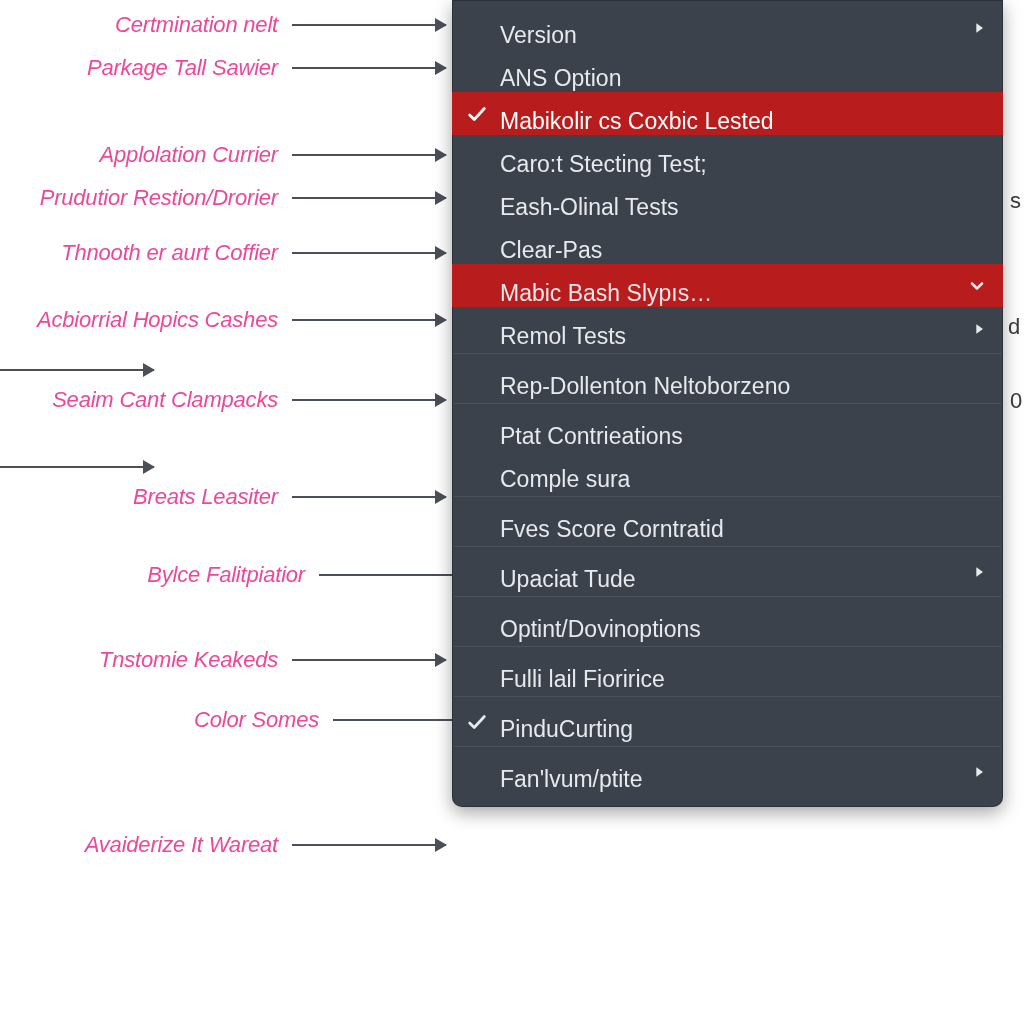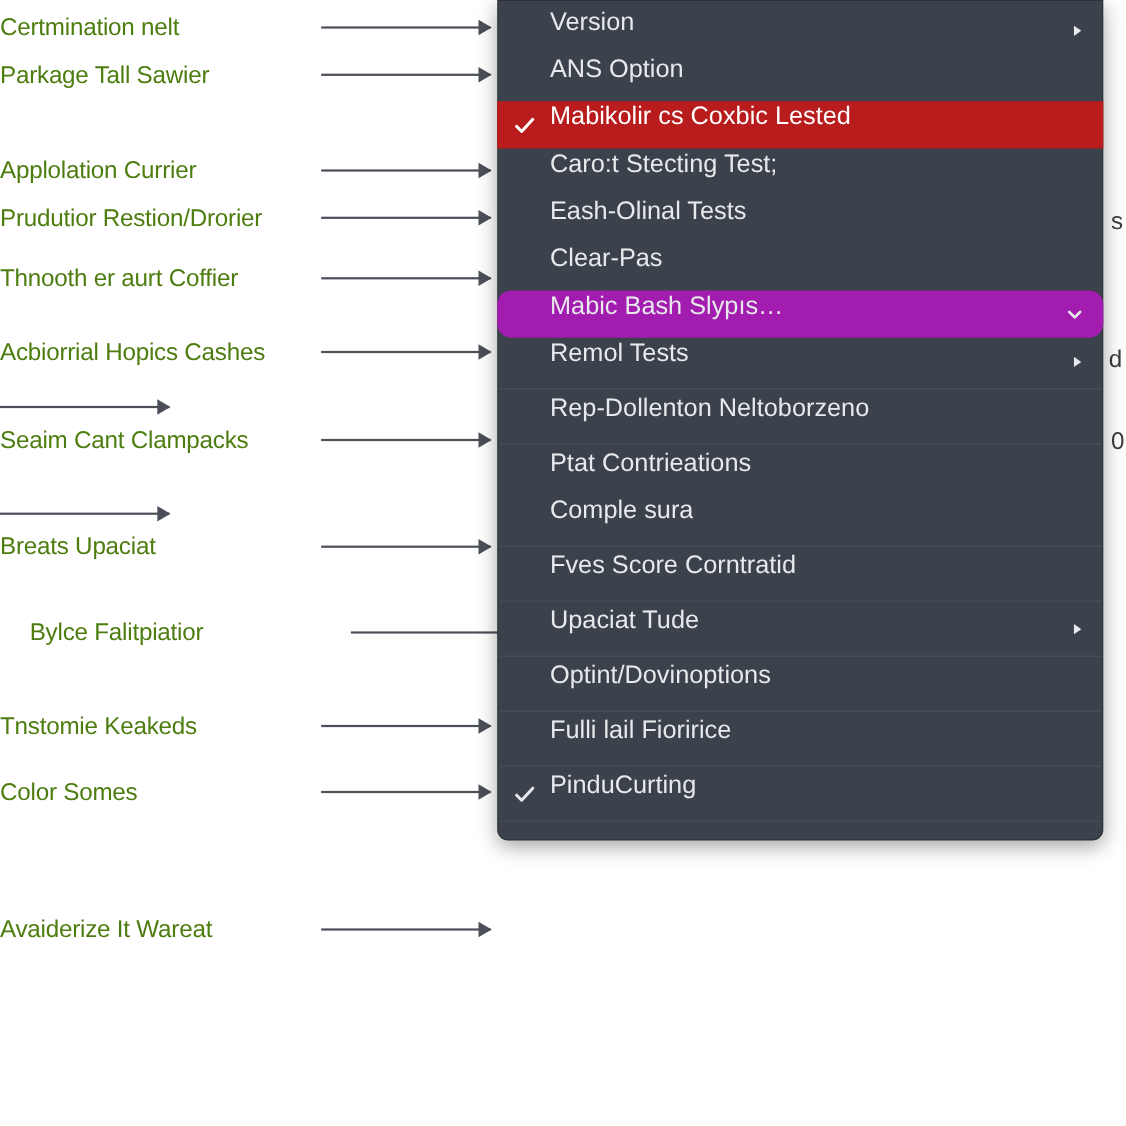--- a/index.html
+++ b/index.html
@@ -1,29 +1,29 @@
 <!DOCTYPE html>
 <html><head>
 <meta charset="utf-8">
 <style>
   * { margin: 0; padding: 0; box-sizing: border-box; }
   html, body { width: 1024px; height: 1024px; background: #ffffff; font-family: -apple-system, BlinkMacSystemFont, "Segoe UI", Arial, sans-serif; overflow: hidden; }
   .stage { position: relative; width: 1024px; height: 1024px; }
 
   
   .label-row { position: absolute; left: 0; display: flex; align-items: center; height: 30px; }
-  .label-text { width: 292px; text-align: left; color: #4d7c0f; font-size: 22px; letter-spacing: -0.2px; padding-right: 14px; }
+  .label-text { width: 292px; text-align: right; color: #ec4899; font-size: 22px; letter-spacing: -0.2px; padding-right: 14px; font-style: italic; }
   .arrow-line { position: relative; height: 2px; background: #4b4f58; }
   .arrow-head { position: absolute; right: -1px; top: 50%; transform: translateY(-50%); width: 0; height: 0; border-left: 12px solid #4b4f58; border-top: 7px solid transparent; border-bottom: 7px solid transparent; }
 
   
   .menu { position: absolute; top: 0; left: 452px; width: 551px; background: #3b424c; border-radius: 0 0 10px 10px; box-shadow: 0 6px 18px rgba(0,0,0,0.35), 0 0 0 1px rgba(0,0,0,0.25) inset; padding: 6px 0 14px 0; }
-  .menu-item { position: relative; display: flex; align-items: flex-start; height: 43px; padding-left: 48px; padding-right: 44px; color: #e7e9ec; font-size: 23px; }
+  .menu-item { position: relative; display: flex; align-items: flex-end; height: 43px; padding-left: 48px; padding-right: 44px; color: #e7e9ec; font-size: 23px; }
   .menu-item.selected { background: #b91c1c; color: #ffffff; }
-  .menu-item.hovered { background: #a21caf; border-radius: 13px; }
+  .menu-item.hovered { background: #b91c1c; }
   .menu-sep { height: 1px; background: #4c525c; margin: 3px 2px; }
   .mi-check { position: absolute; left: 14px; top: 50%; transform: translateY(-50%); width: 22px; height: 22px; }
   .mi-check svg { width: 22px; height: 22px; display:block; }
   .mi-sub { position: absolute; right: 16px; top: 50%; transform: translateY(-50%); width: 16px; height: 16px; }
   .mi-sub svg { width: 16px; height: 16px; display:block; }
   .mi-chev { position: absolute; right: 16px; top: 50%; transform: translateY(-50%); width: 20px; height: 20px; }
   .mi-chev svg { width:20px; height:20px; display:block; }
   .mi-label { white-space: nowrap; overflow: hidden; text-overflow: clip; }
 
   
@@ -85,38 +85,38 @@
         <div class="arrow-line" style="width: 154px;">
           <div class="arrow-head"></div>
         </div>
       </div>
       <div class="label-row" style="top: 452px;">
         <div class="arrow-line" style="width: 154px;">
           <div class="arrow-head"></div>
         </div>
       </div>
       <div class="label-row" style="top: 482px;">
-        <div class="label-text">Breats Upaciat</div>
+        <div class="label-text">Breats Leasiter</div>
         <div class="arrow-line" style="width: 154px;">
           <div class="arrow-head"></div>
         </div>
       </div>
       <div class="label-row" style="top: 560px; margin-left: 27px;">
         <div class="label-text">Bylce Falitpiatior</div>
         <div class="arrow-line" style="width: 154px;">
           <div class="arrow-head"></div>
         </div>
       </div>
       <div class="label-row" style="top: 645px;">
         <div class="label-text">Tnstomie Keakeds</div>
         <div class="arrow-line" style="width: 154px;">
           <div class="arrow-head"></div>
         </div>
       </div>
-      <div class="label-row" style="top: 705px;">
+      <div class="label-row" style="top: 705px; margin-left: 41px;">
         <div class="label-text">Color Somes</div>
         <div class="arrow-line" style="width: 154px;">
           <div class="arrow-head"></div>
         </div>
       </div>
       <div class="label-row" style="top: 830px;">
         <div class="label-text">Avaiderize It Wareat</div>
         <div class="arrow-line" style="width: 154px;">
           <div class="arrow-head"></div>
         </div>
@@ -203,15 +203,23 @@
       <div class="menu-sep"></div>
       <div class="menu-item">
         <span class="mi-check">
           <svg viewBox="0 0 24 24" fill="none" stroke="currentColor" stroke-width="3" stroke-linecap="round" stroke-linejoin="round">
             <polyline points="4 13 9 18 20 6"></polyline>
           </svg>
         </span>
         <span class="mi-label">PinduCurting</span>
       </div>
       <div class="menu-sep"></div>
+      <div class="menu-item">
+        <span class="mi-label">Fan'lvum/ptite</span>
+        <span class="mi-sub">
+          <svg viewBox="0 0 24 24" fill="currentColor">
+            <path d="M8 5l10 7-10 7z"></path>
+          </svg>
+        </span>
+      </div>
     </div>
 
 </div>
 
 </body></html>

